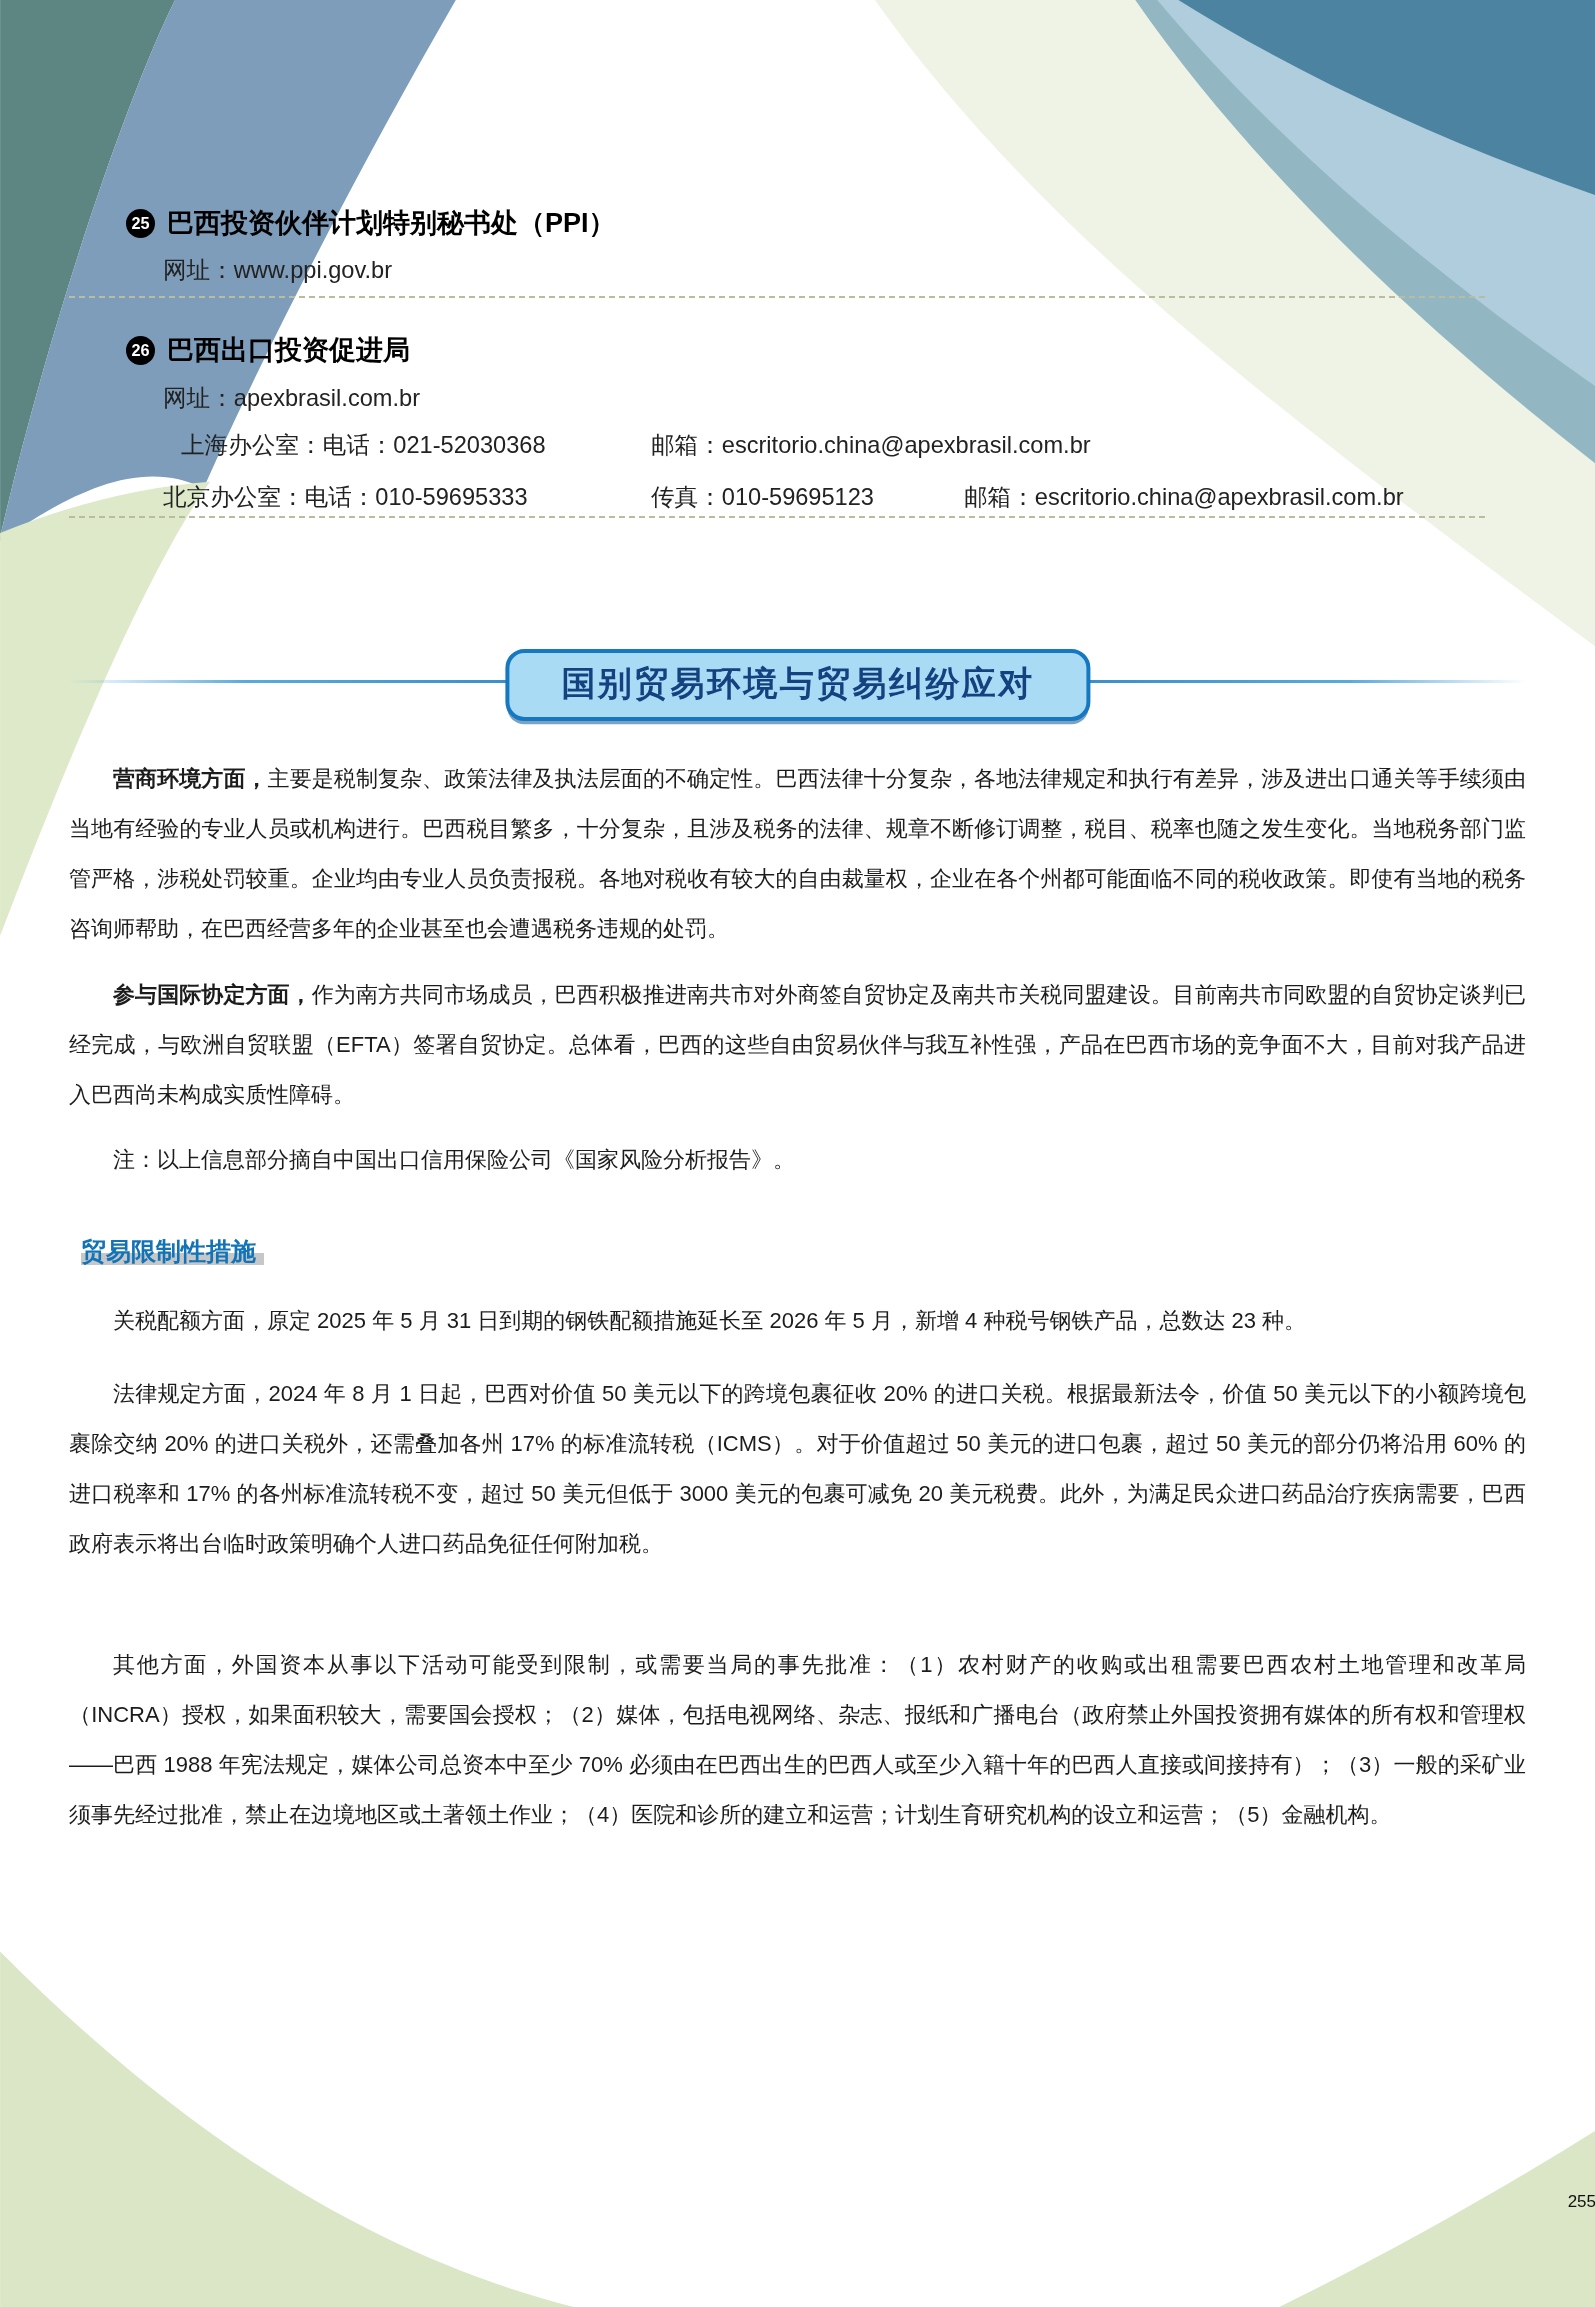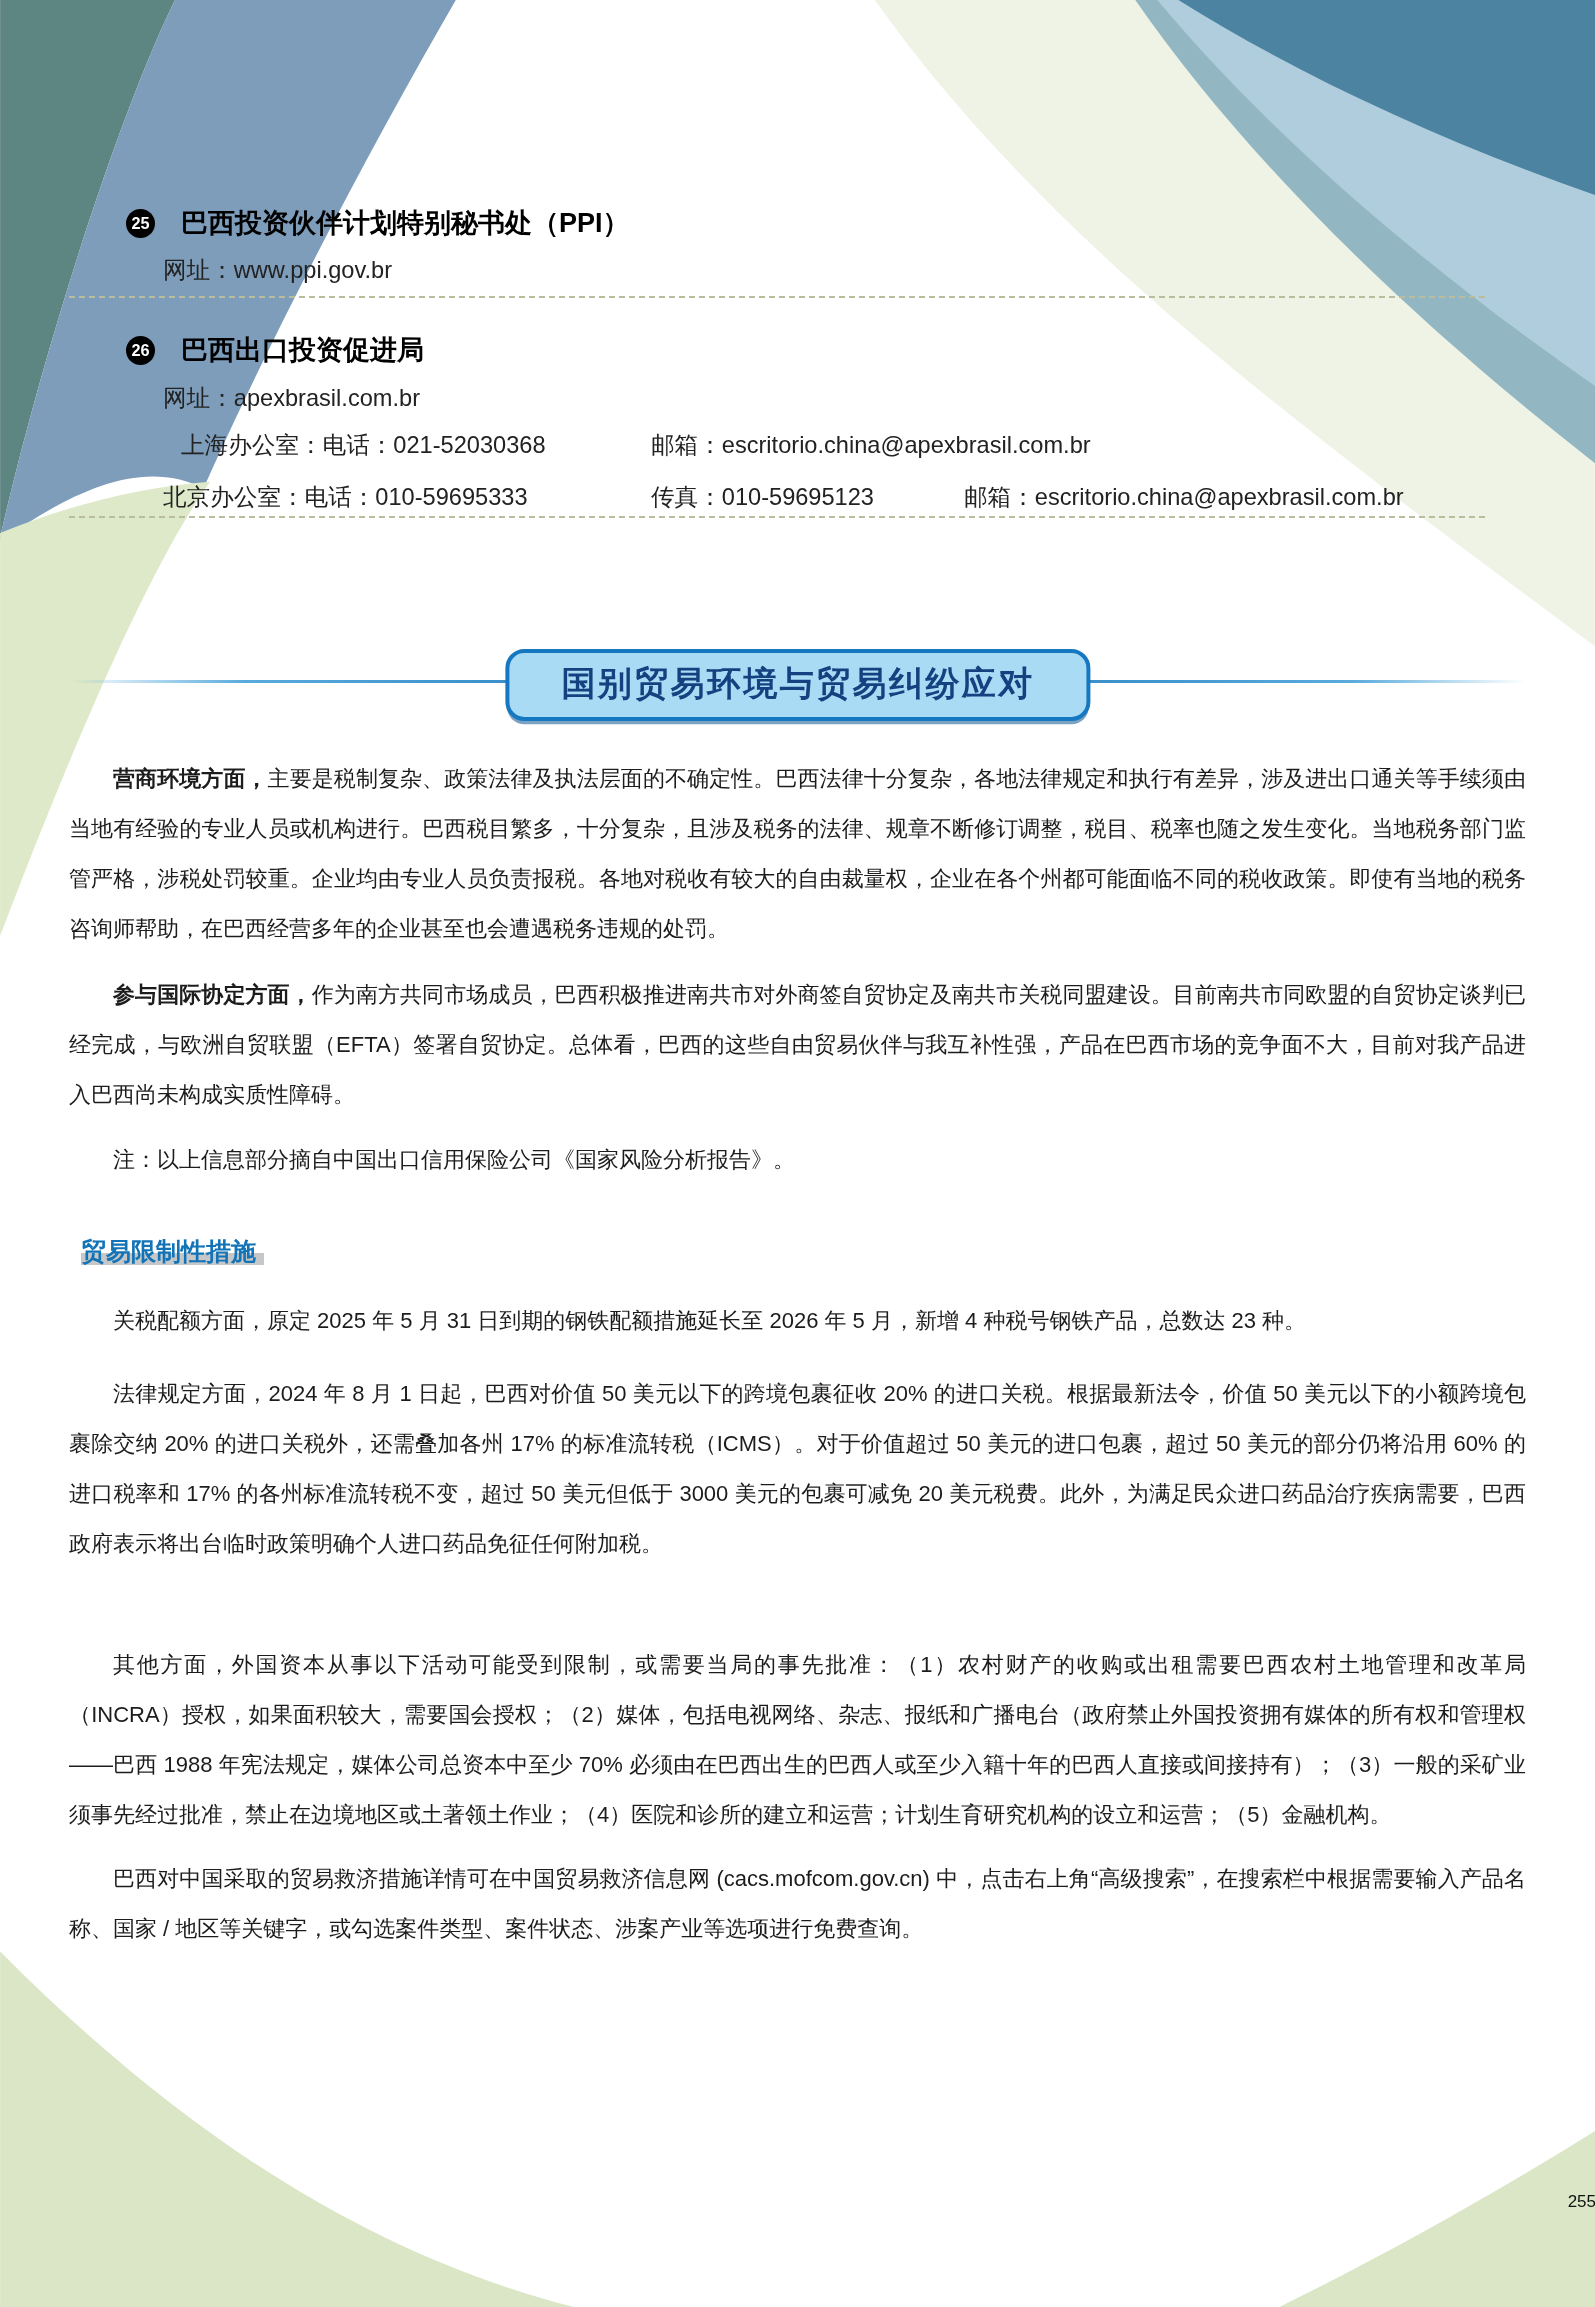--- a/index.html
+++ b/index.html
@@ -18,21 +18,21 @@
   .entry-title{
     position:absolute;left:126px;
     font-size:27px;font-weight:700;color:#000;
     display:flex;align-items:center;white-space:nowrap;
   }
   .num-badge{
     display:inline-flex;align-items:center;justify-content:center;
     width:29px;height:29px;border-radius:50%;
     background:#000;color:#fff;
     font-size:16.3px;font-weight:700;
-    margin-right:26px;flex:0 0 auto;
+    margin-right:12px;flex:0 0 auto;
   }
   .dir-line{
     position:absolute;left:163px;
     font-size:23.6px;color:#222;white-space:nowrap;
   }
   .dashed-sep{
     position:absolute;left:69px;width:1416px;height:0;
     border-top:2.4px dashed #b9bd9b;
   }
 
@@ -131,18 +131,17 @@
   <p class="para" style="top:1135px;">注：以上信息部分摘自中国出口信用保险公司《国家风险分析报告》。</p>
 
   <h3 class="subheading" style="top:1221px;"><span>贸易限制性措施</span></h3>
 
   <p class="para" style="top:1296px;">关税配额方面，原定 2025 年 5 月 31 日到期的钢铁配额措施延长至 2026 年 5 月，新增 4 种税号钢铁产品，总数达 23 种。</p>
 
   <p class="para" style="top:1369px;">法律规定方面，2024 年 8 月 1 日起，巴西对价值 50 美元以下的跨境包裹征收 20% 的进口关税。根据最新法令，价值 50 美元以下的小额跨境包裹除交纳 20% 的进口关税外，还需叠加各州 17% 的标准流转税（ICMS）。对于价值超过 50 美元的进口包裹，超过 50 美元的部分仍将沿用 60% 的进口税率和 17% 的各州标准流转税不变，超过 50 美元但低于 3000 美元的包裹可减免 20 美元税费。此外，为满足民众进口药品治疗疾病需要，巴西政府表示将出台临时政策明确个人进口药品免征任何附加税。</p>
 
   <p class="para" style="top:1640px;">其他方面，外国资本从事以下活动可能受到限制，或需要当局的事先批准：（1）农村财产的收购或出租需要巴西农村土地管理和改革局（INCRA）授权，如果面积较大，需要国会授权；（2）媒体，包括电视网络、杂志、报纸和广播电台（政府禁止外国投资拥有媒体的所有权和管理权——巴西 1988 年宪法规定，媒体公司总资本中至少 70% 必须由在巴西出生的巴西人或至少入籍十年的巴西人直接或间接持有）；（3）一般的采矿业须事先经过批准，禁止在边境地区或土著领土作业；（4）医院和诊所的建立和运营；计划生育研究机构的设立和运营；（5）金融机构。</p>
 
-  <p class="para" style="top:1854px;">巴西对中国采取的贸易救济措施详情可在中国贸易救济信息网 (cacs.mofcom.gov.cn) 中，点击右上角“高级搜索”，在搜索栏中根据需要输入产品名称、国家 / 地区等关键字，或勾选案件类型、案件状态、涉案产业等选项进行免费查询。</p>
 
   <div class="page-number">255</div>
 
 </div>
 
 
 </body></html>

